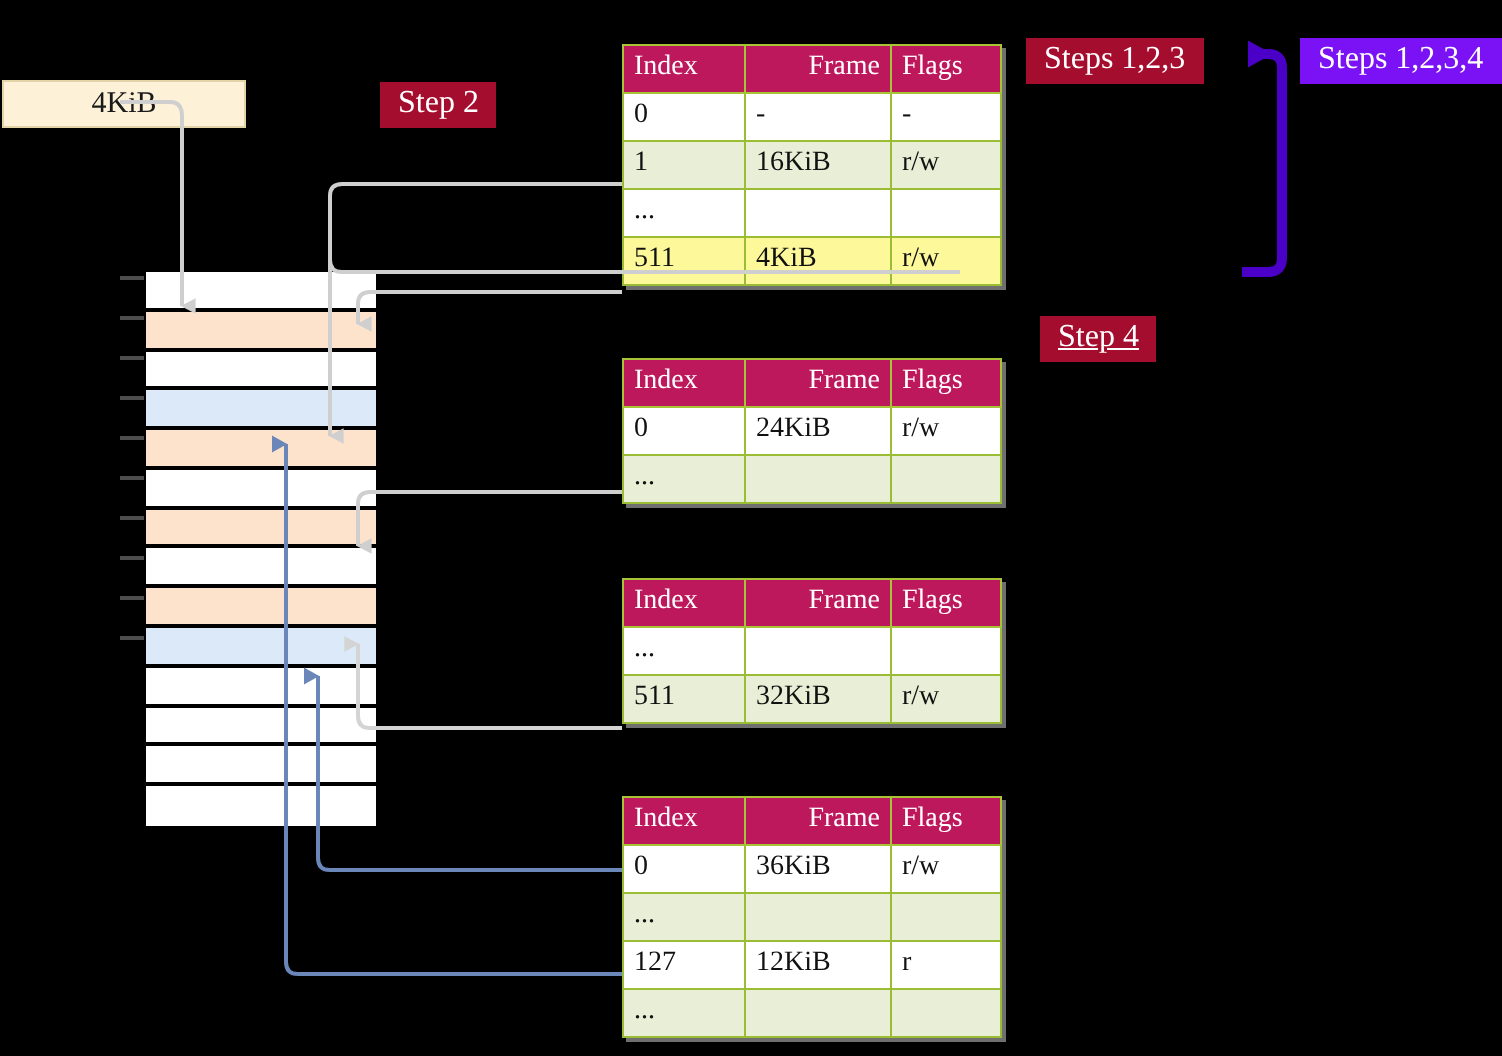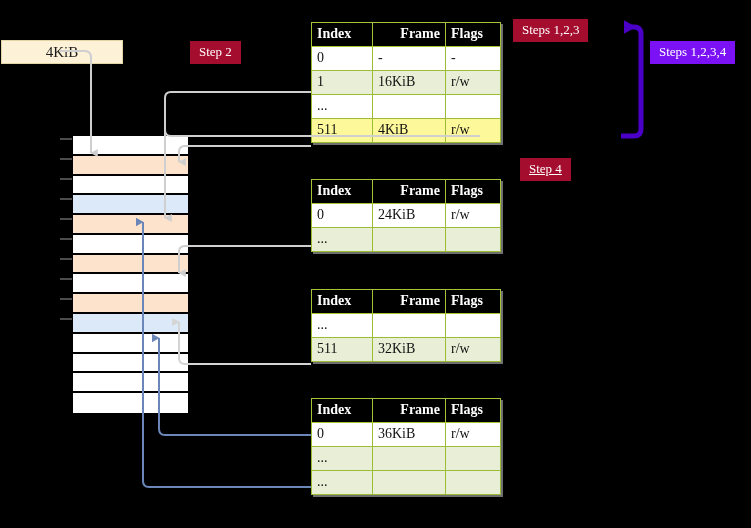--- a/index.html
+++ b/index.html
@@ -4,31 +4,31 @@
 <style>
   html,body{margin:0;padding:0;background:#000;}
   body{
     width:751px;height:528px;position:relative;overflow:hidden;
     font-family:"Liberation Serif", serif;
   }
   .stage{position:absolute;left:0;top:0;width:751px;height:528px;}
 
   
   .badge{
-    position:absolute;color:#ffffff;font-size:13px;line-height:18px;
+    position:absolute;color:#ffffff;font-size:16px;line-height:18px;
     padding:2px 9px 3px 9px;white-space:nowrap;
     font-family:"Liberation Serif", serif;
   }
   .badge.red{background:#a50d2e;}
   .badge.violet{background:#7a12f5;}
 
   #badge-step0{left:190px;top:41px;}
   #badge-step4{left:520px;top:158px;text-decoration:underline;}
   #badge-steps123{left:513px;top:19px;}
-  #badge-steps1234{left:650px;top:19px;margin-top:22px;}
+  #badge-steps1234{left:650px;top:19px;}
 
   
   #kib-box{
     position:absolute;left:1px;top:40px;width:120px;height:22px;
     background:#fdf2d8;border:1px solid #e3d4a7;
     display:flex;align-items:center;justify-content:center;
     font-size:15px;color:#1a1a1a;
   }
 
   
@@ -54,21 +54,21 @@
     font-family:"Liberation Serif", serif;
     box-shadow:2px 2px 0 #6f6f6f;
   }
   .ptable td,.ptable th{
     border:1px solid #9bbd33;
     padding:2px 5px 3px 5px;
     text-align:left;vertical-align:middle;
     height:18px;
   }
   .ptable th{
-    background:#000000;color:#ffffff;font-weight:bold;font-size:14px;
+    background:#be185d;color:#ffffff;font-weight:normal;font-size:14px;
     border:1px solid #a6c436;
   }
   .ptable tr.alt td{background:#e9eed6;}
   .ptable td.c-index{width:50px;}
   .ptable td.c-frame{width:62px;}
   .ptable td.c-flags{width:44px;}
   .ptable th.c-index{width:50px;}
   .ptable th.c-frame{width:62px;text-align:right;}
   .ptable th.c-flags{width:44px;}
   .hl{background:#fdf89a !important;}
@@ -198,20 +198,25 @@
           <tr>
             <td class="c-index">0</td>
             <td class="c-frame">36KiB</td>
             <td class="c-flags">r/w</td>
           </tr>
           <tr class="alt">
             <td class="c-index">...</td>
             <td class="c-frame"></td>
             <td class="c-flags"></td>
           </tr>
+          <tr>
+            <td class="c-index">127</td>
+            <td class="c-frame">12KiB</td>
+            <td class="c-flags">r</td>
+          </tr>
           <tr class="alt">
             <td class="c-index">...</td>
             <td class="c-frame"></td>
             <td class="c-flags"></td>
           </tr>
         </tbody>
       </table>
     </div>
 
   <svg id="wires" viewBox="0 0 751 528" xmlns="http://www.w3.org/2000/svg">

